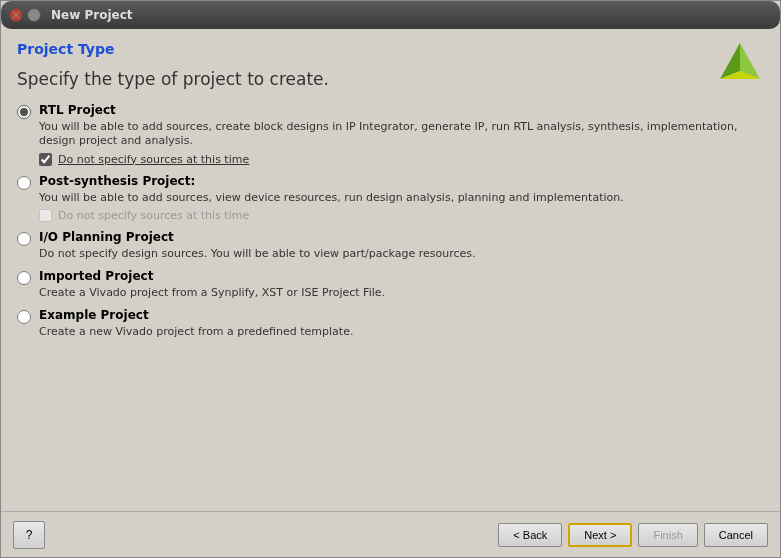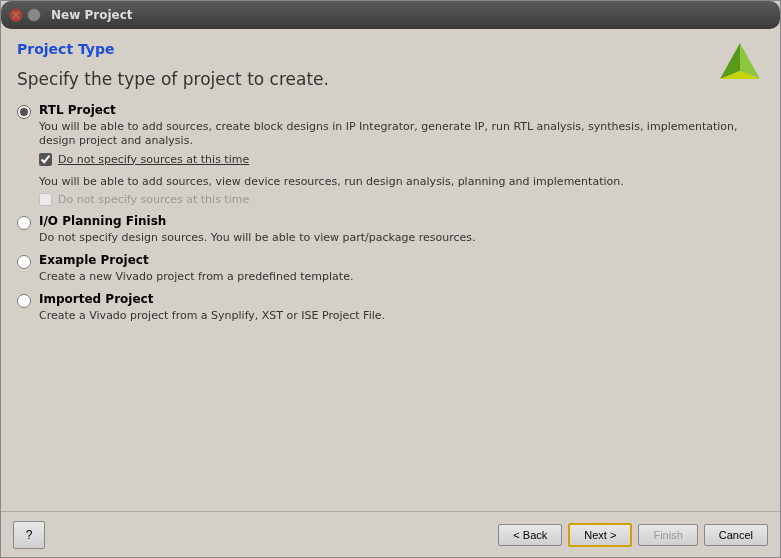--- a/index.html
+++ b/index.html
@@ -172,21 +172,20 @@
     }
 
     .bottom-left {
       display: flex;
       gap: 8px;
     }
 
     .bottom-right {
       display: flex;
       gap: 6px;
-      align-items: center;
       margin-left: 32px;
     }
 
     .btn {
       padding: 4px 14px;
       font-size: 11px;
       border: 1px solid #888;
       background: linear-gradient(to bottom, #e8e8e8, #d0d0d0);
       cursor: pointer;
       border-radius: 2px;
@@ -263,49 +262,53 @@
           <span class="option-label">RTL Project</span>
         </div>
         <div class="option-desc">You will be able to add sources, create block designs in IP Integrator, generate IP, run RTL analysis, synthesis, implementation, design project and analysis.</div>
         <div class="checkbox-row">
           <input type="checkbox" class="checkbox-input" checked="" style="">
           <span class="checkbox-label underline">Do not specify sources at this time</span>
         </div>
       </div>
 
       <div class="option-group">
+        <div class="option-row">
+          <input type="radio" name="project-type" class="radio-input" style="">
+          <span class="option-label">Post-synthesis Project:</span>
+        </div>
         <div class="option-desc">You will be able to add sources, view device resources, run design analysis, planning and implementation.</div>
         <div class="checkbox-row">
           <input type="checkbox" class="checkbox-input" disabled="" style="">
           <span class="checkbox-label disabled">Do not specify sources at this time</span>
         </div>
       </div>
 
       <div class="option-group">
         <div class="option-row">
           <input type="radio" name="project-type" class="radio-input" style="">
-          <span class="option-label">I/O Planning Finish</span>
+          <span class="option-label">I/O Planning Project</span>
         </div>
         <div class="option-desc">Do not specify design sources. You will be able to view part/package resources.</div>
+      </div>
+
+      <div class="option-group">
+        <div class="option-row">
+          <input type="radio" name="project-type" class="radio-input" style="">
+          <span class="option-label">Imported Project</span>
+        </div>
+        <div class="option-desc">Create a Vivado project from a Synplify, XST or ISE Project File.</div>
       </div>
 
       <div class="option-group">
         <div class="option-row">
           <input type="radio" name="project-type" class="radio-input" style="">
           <span class="option-label">Example Project</span>
         </div>
         <div class="option-desc">Create a new Vivado project from a predefined template.</div>
-      </div>
-
-      <div class="option-group">
-        <div class="option-row">
-          <input type="radio" name="project-type" class="radio-input" style="">
-          <span class="option-label">Imported Project</span>
-        </div>
-        <div class="option-desc">Create a Vivado project from a Synplify, XST or ISE Project File.</div>
       </div>
 
     </div>
   </div>
 
   <div class="bottom-bar">
     <div class="bottom-left">
       <button class="help-btn btn">?</button>
     </div>
     <div class="bottom-right">

